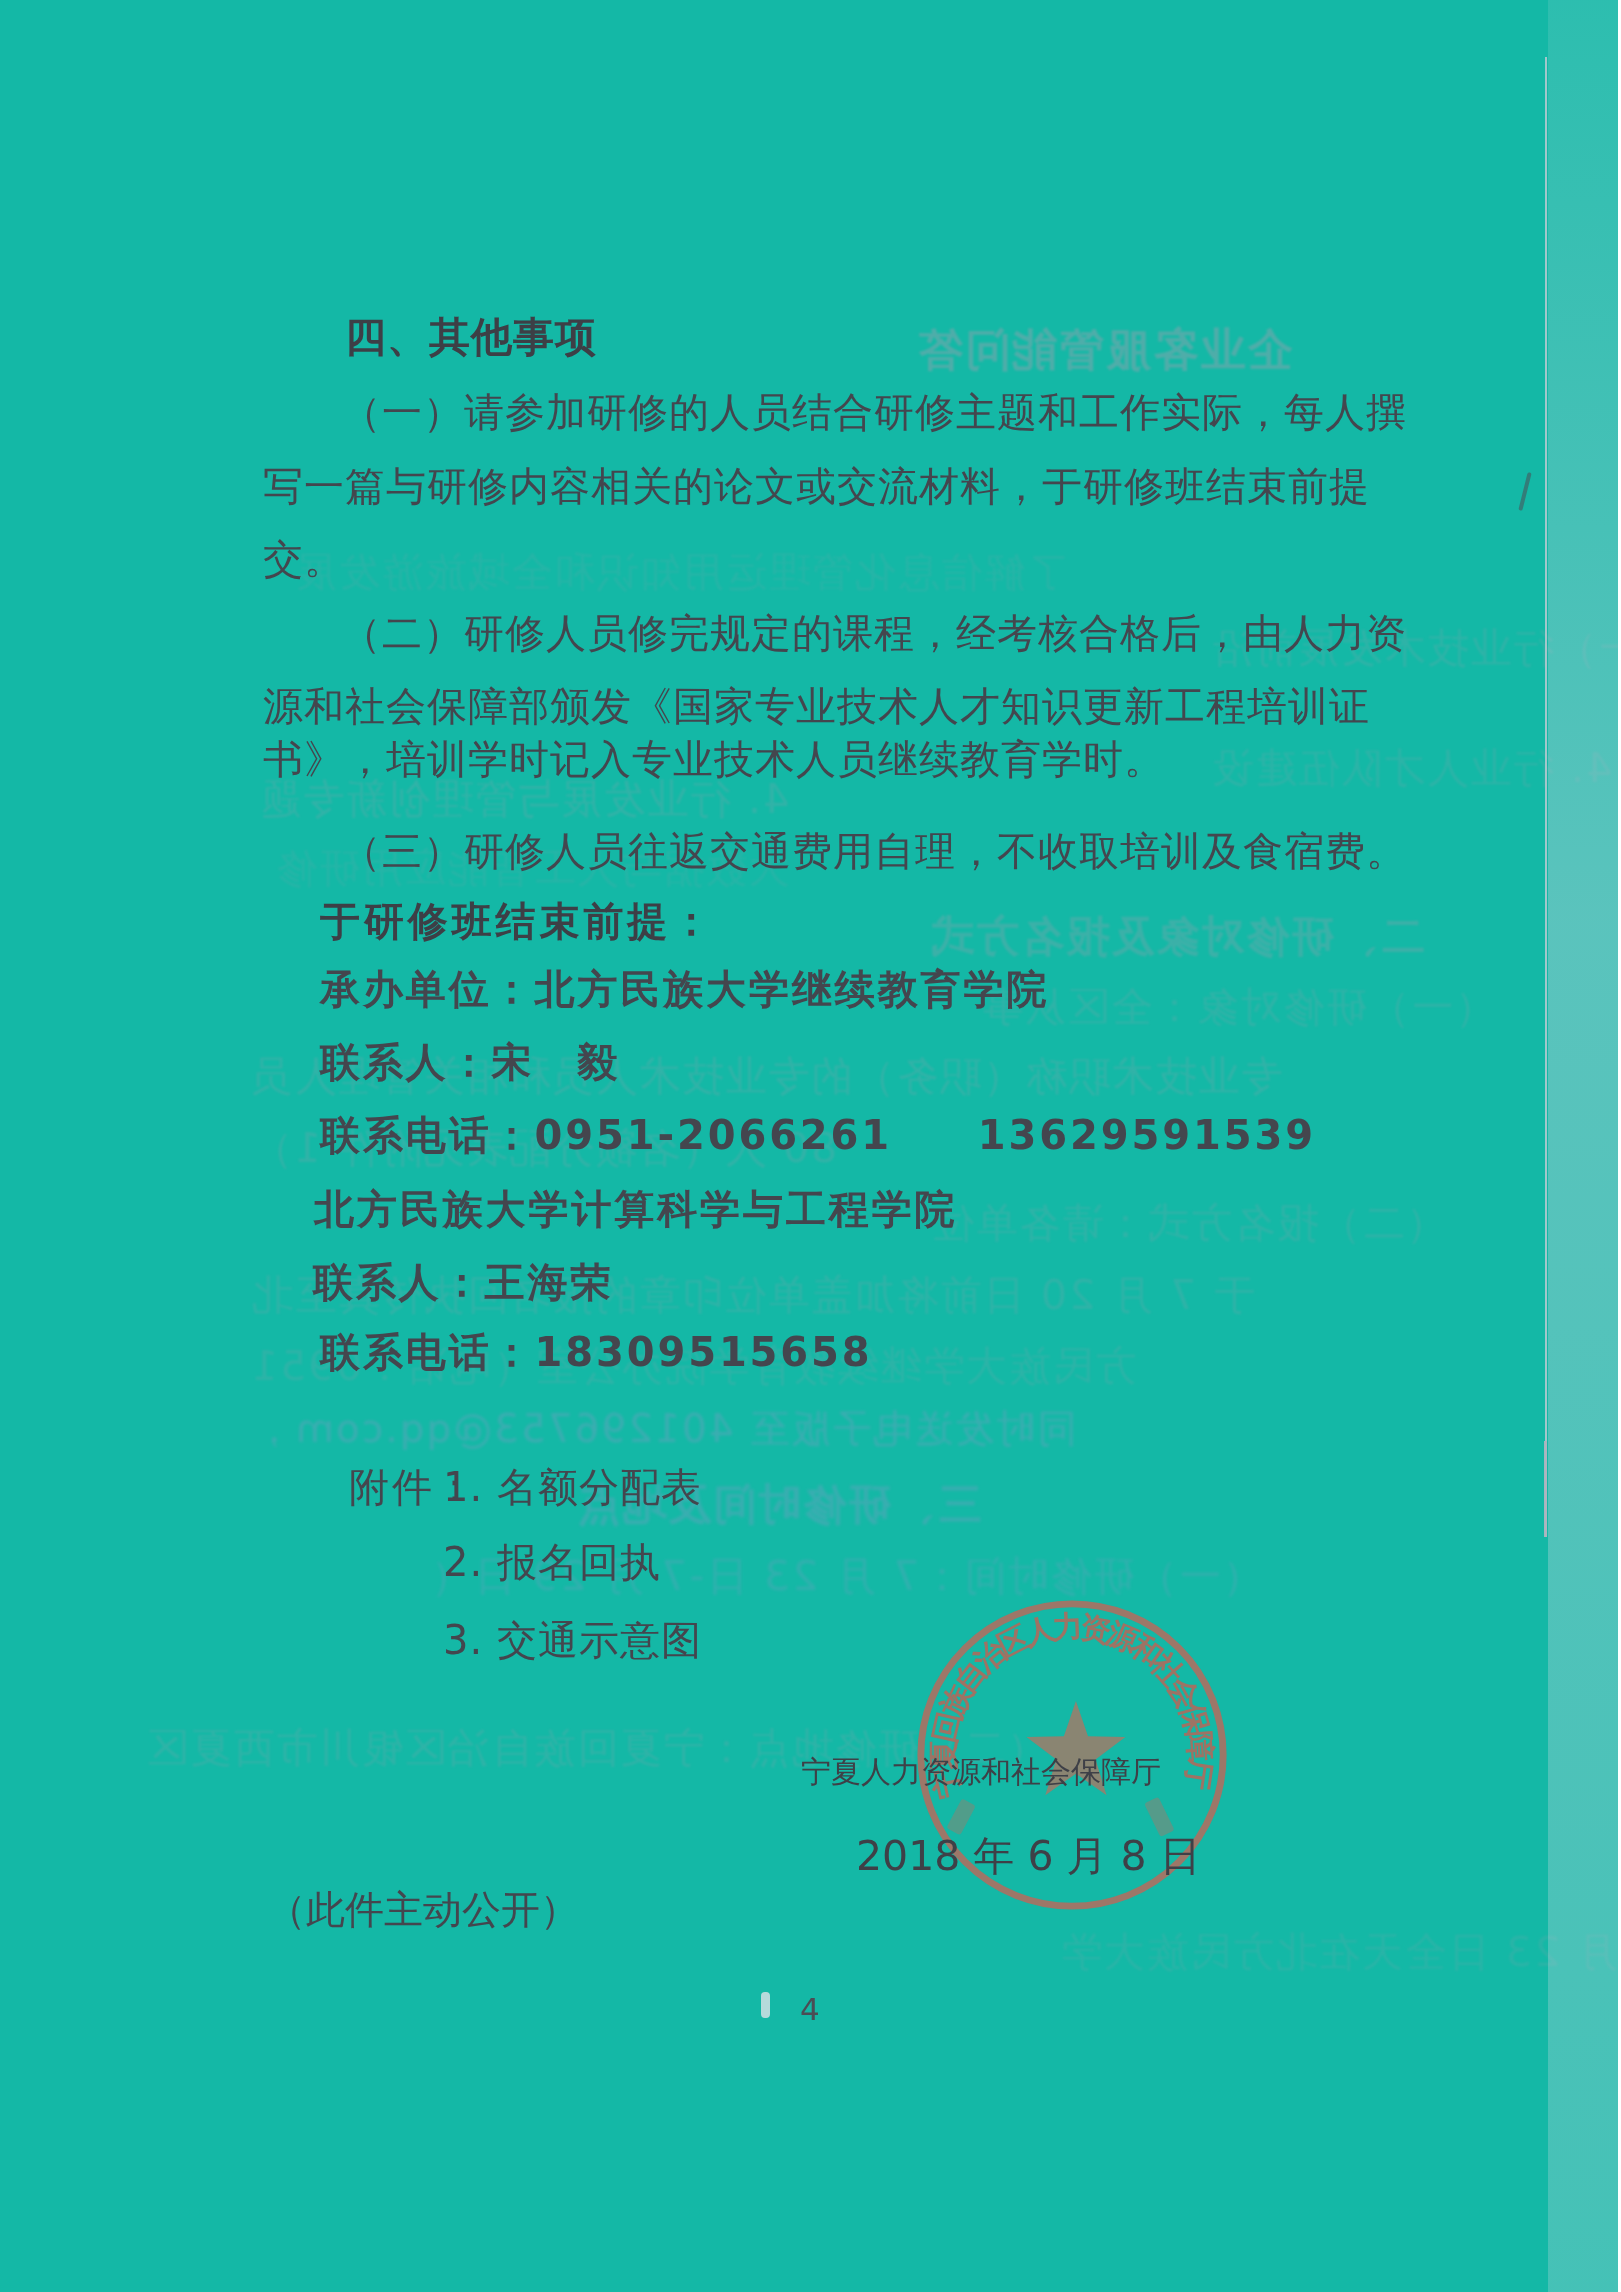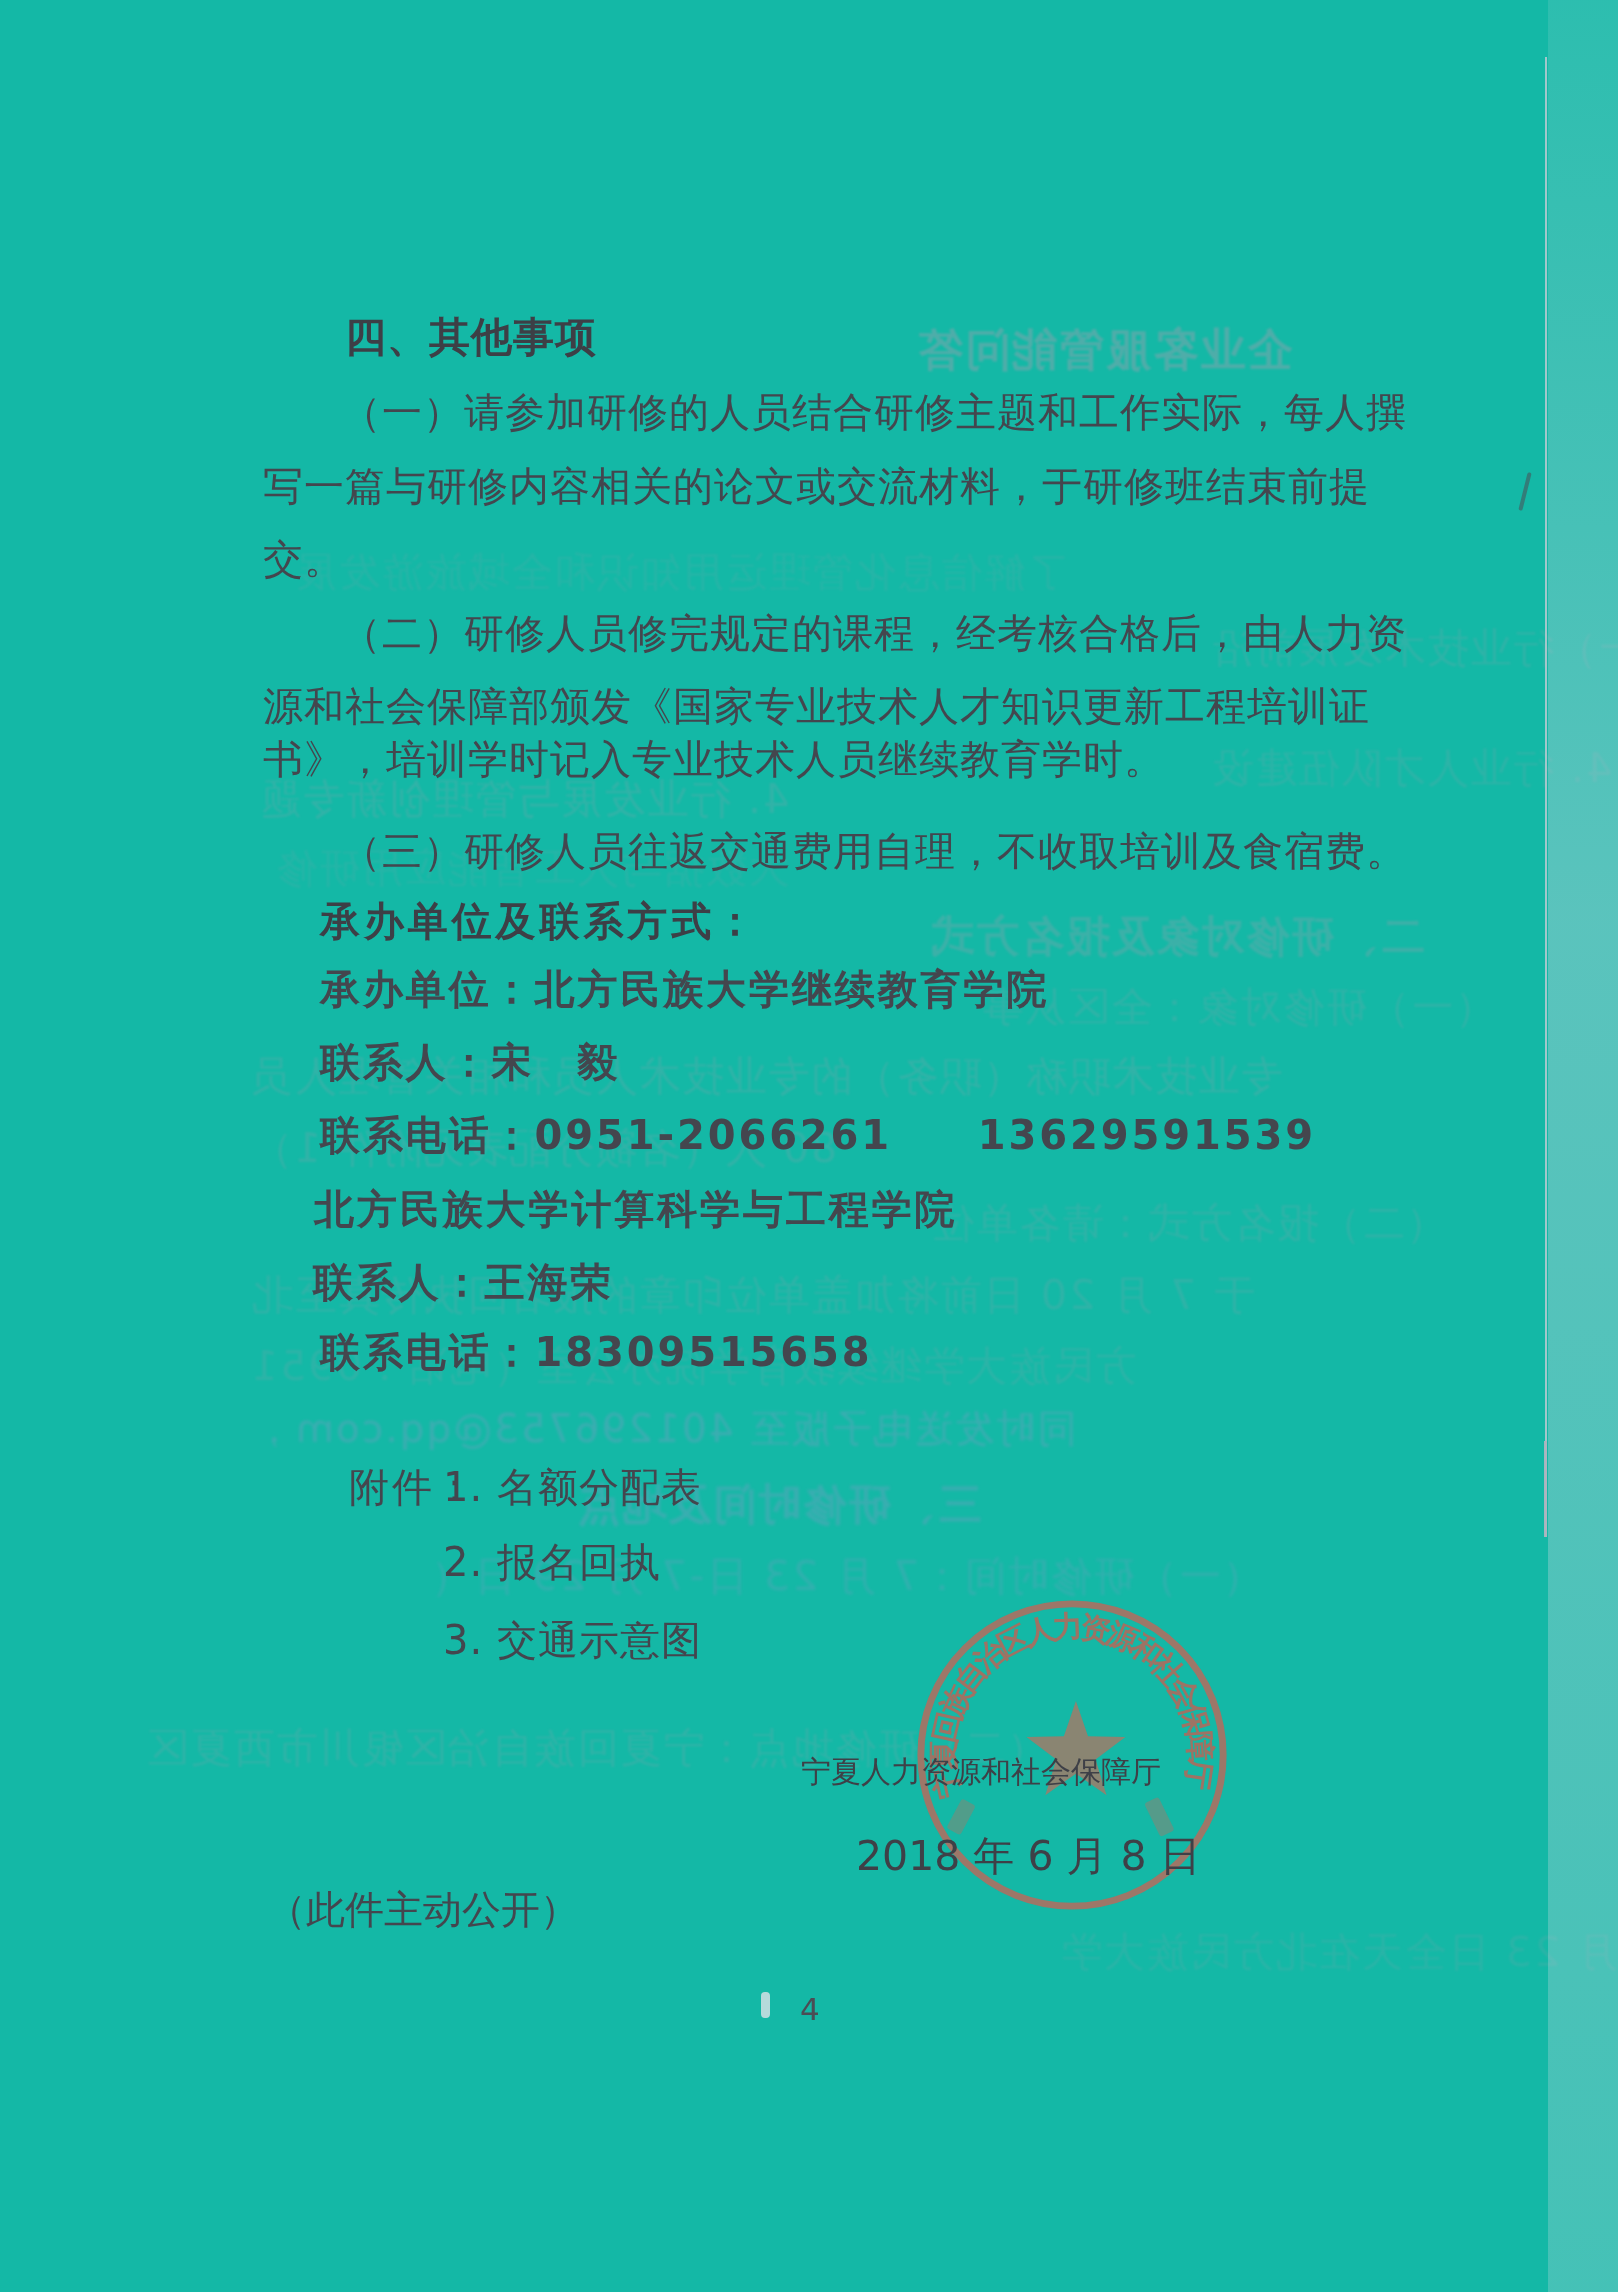--- a/index.html
+++ b/index.html
@@ -53,21 +53,21 @@
   <div class="abs line" style="left:341px;top:387px;">（一）请参加研修的人员结合研修主题和工作实际，每人撰</div>
   <div class="abs line" style="left:263px;top:461px;">写一篇与研修内容相关的论文或交流材料，于研修班结束前提</div>
   <div class="abs line" style="left:263px;top:534px;">交。</div>
 
   <div class="abs line" style="left:341px;top:608px;">（二）研修人员修完规定的课程，经考核合格后，由人力资</div>
   <div class="abs line" style="left:263px;top:681px;">源和社会保障部颁发《国家专业技术人才知识更新工程培训证</div>
   <div class="abs line" style="left:263px;top:734px;">书》，培训学时记入专业技术人员继续教育学时。</div>
 
   <div class="abs line" style="left:341px;top:826px;">（三）研修人员往返交通费用自理，不收取培训及食宿费。</div>
 
-  <div class="abs line bold" style="left:320px;top:896px;letter-spacing:3.9px;">承办单位及联系方式：</div>
+  <div class="abs line bold" style="left:320px;top:896px;letter-spacing:3.9px;">于研修班结束前提：</div>
   <div class="abs line contact" style="left:320px;top:964px;">承办单位：北方民族大学继续教育学院</div>
   <div class="abs line contact" style="left:320px;top:1037px;">联系人：宋　毅</div>
   <div class="abs line contact" style="left:320px;top:1110px;">联系电话：0951-2066261　　13629591539</div>
   <div class="abs line contact" style="left:314px;top:1184px;">北方民族大学计算科学与工程学院</div>
   <div class="abs line contact" style="left:313px;top:1257px;">联系人：王海荣</div>
   <div class="abs line contact" style="left:320px;top:1327px;">联系电话：18309515658</div>
 
   <div class="abs line" style="left:349px;top:1462px;letter-spacing:2.9px;">附件：</div>
   <div class="abs line" style="left:443px;top:1462px;">1. 名额分配表</div>
   <div class="abs line" style="left:443px;top:1537px;">2. 报名回执</div>

